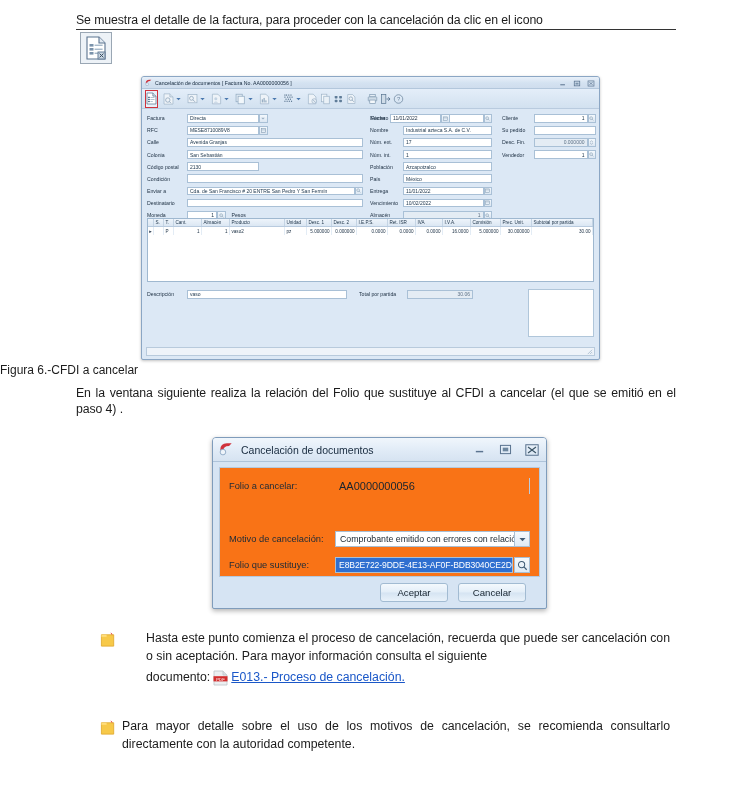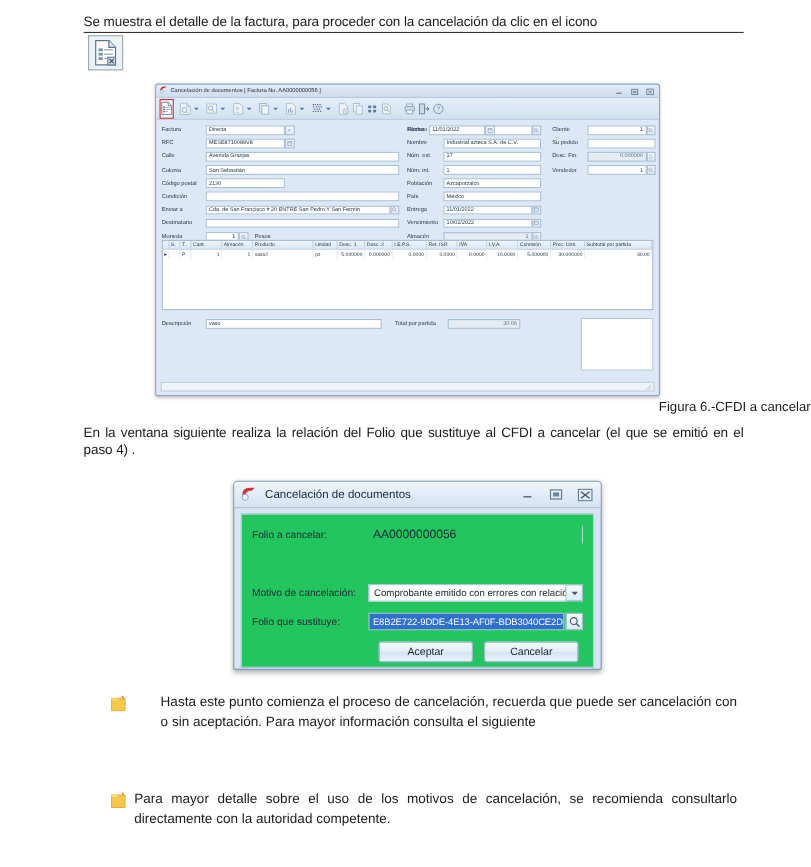--- a/index.html
+++ b/index.html
@@ -28,21 +28,21 @@
   .intro-line {
     left: 76px; top: 12px; width: 600px;
     border-bottom: 1px solid #333;
     padding-bottom: 1px;
   }
   .para-2 { left: 76px; top: 385px; width: 600px; text-align: justify; }
 
   .caption {
     position:absolute;
     font-size: 12px;
-    text-align: right;
+    text-align: left;
     color: #1c1c1c;
     width: 100%;
     left: 0;
   }
   .caption-6 { top: 363px; }
   .caption-7 { top: 612px; }
 
   
   .icon-box {
     position:absolute; left:80px; top:32px;
@@ -165,38 +165,38 @@
     display:flex; align-items:center;
     padding: 0 6px;
     position:relative;
   }
   .w2-title-text { font-size:10.5px; color:#16293d; margin-left:8px; }
   .w2-btns { position:absolute; right:7px; top:5px; display:flex; gap:11px; align-items:center;}
   .w2-btn { width:15px; height:13px; display:flex; align-items:center; justify-content:center;}
 
   .w2-panel {
     margin: 5px 6px 0 6px;
-    height: 140px;
-    background:#22c55e;
+    height: 110px;
+    background:#f97316;
     border:1px solid #b5c9dd;
     position:relative;
   }
   .w2row { display:flex; align-items:center; margin: 0 0 0 0; position:absolute; left:9px; right:9px; }
   .w2label { font-size:9.3px; color:#1b2a38; white-space:nowrap; }
   .w2in {
     background:#fff; border:1px solid #a9bfd4;
     height:16px; font-size:9.5px; color:#17242f;
     display:flex; align-items:center; padding:0 4px; overflow:hidden; white-space:nowrap;
   }
   .w2in.gray { background:#e0eaf4; }
   .w2in.transparent { background:transparent; border:none; }
 
   .w2-btnrow { position:absolute; left:0; right:0; bottom:6px; display:flex; justify-content:flex-end; gap:10px; padding-right:20px;}
   .w2-button {
-    width:86px; height:19px;
+    width:68px; height:19px;
     background: linear-gradient(180deg,#f4f9fd 0%, #e3eef8 48%, #d5e4f2 52%, #e9f2fa 100%);
     border:1px solid #a2bbd2;
     border-radius:3px;
     font-size:9.6px; color:#17242f;
     display:flex; align-items:center; justify-content:center;
   }
 
   .dropdown-arrow {
     width:15px; height:16px;
     border:1px solid #a9bfd4; border-left:none;
@@ -769,20 +769,32 @@
   <div class="note note1">
     <div class="note-icon">
       <svg width="17" height="17" viewBox="0 0 18 18">
         <path d="M1.5 4 h13 v12 h-13 z" fill="#f7c949" stroke="#e0a92e" stroke-width="0.9"></path>
         <path d="M1.5 4 h5.5 v2.2 h-5.5 z" fill="#ffdd7a"></path>
         <path d="M11 1.5 q2.4 0.4 2.2 3.2 q-1.4 -1.6 -2.2 -3.2 z" fill="#e0392e"></path>
       </svg>
     </div>
     <div class="note-body">
       <span>Hasta este punto comienza el proceso de cancelación, recuerda que puede ser cancelación con o sin aceptación. Para mayor información consulta el siguiente</span>
+      <div class="doc-row3">
+        <span>documento:</span>
+        <span class="pdf-badge">
+          <svg width="15" height="16" viewBox="0 0 15 16">
+            <path d="M1 1 h9 l4 4 v10 h-13 z" fill="#eceff1" stroke="#c3c9ce" stroke-width="0.9"></path>
+            <path d="M10 1 v4 h4" fill="#dadfe3" stroke="#c3c9ce" stroke-width="0.9"></path>
+            <rect x="0.5" y="6.2" width="14" height="5.2" fill="#d32f2f"></rect>
+            <text x="7.5" y="10.5" font-size="4.2" fill="#fff" text-anchor="middle" font-family="Liberation Sans, sans-serif">PDF</text>
+          </svg>
+        </span>
+        <a class="pdf-link" href="#">E013.- Proceso de cancelación.</a>
+      </div>
     </div>
   </div>
 
   <div class="note note2">
     <div class="note-icon">
       <svg width="17" height="17" viewBox="0 0 18 18">
         <path d="M1.5 4 h13 v12 h-13 z" fill="#f7c949" stroke="#e0a92e" stroke-width="0.9"></path>
         <path d="M1.5 4 h5.5 v2.2 h-5.5 z" fill="#ffdd7a"></path>
         <path d="M11 1.5 q2.4 0.4 2.2 3.2 q-1.4 -1.6 -2.2 -3.2 z" fill="#e0392e"></path>
       </svg>

